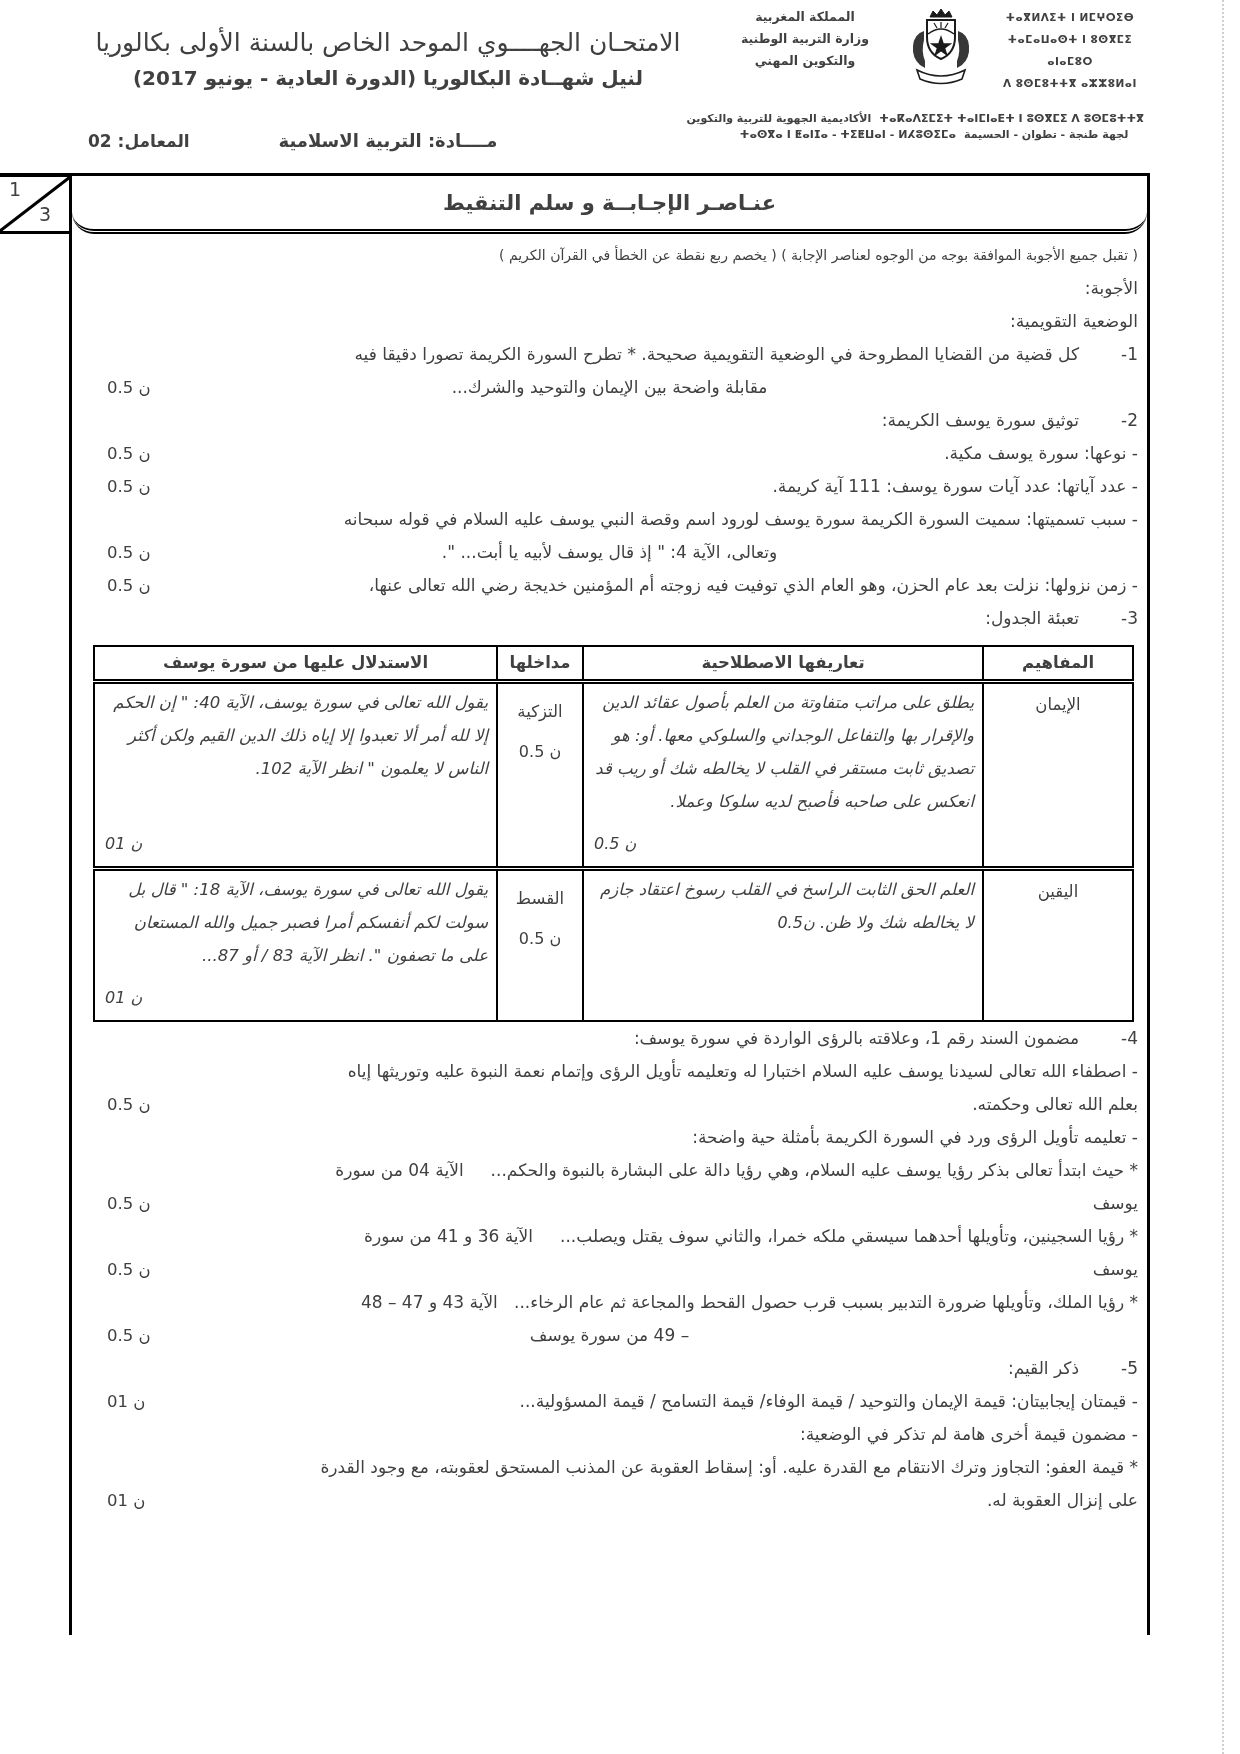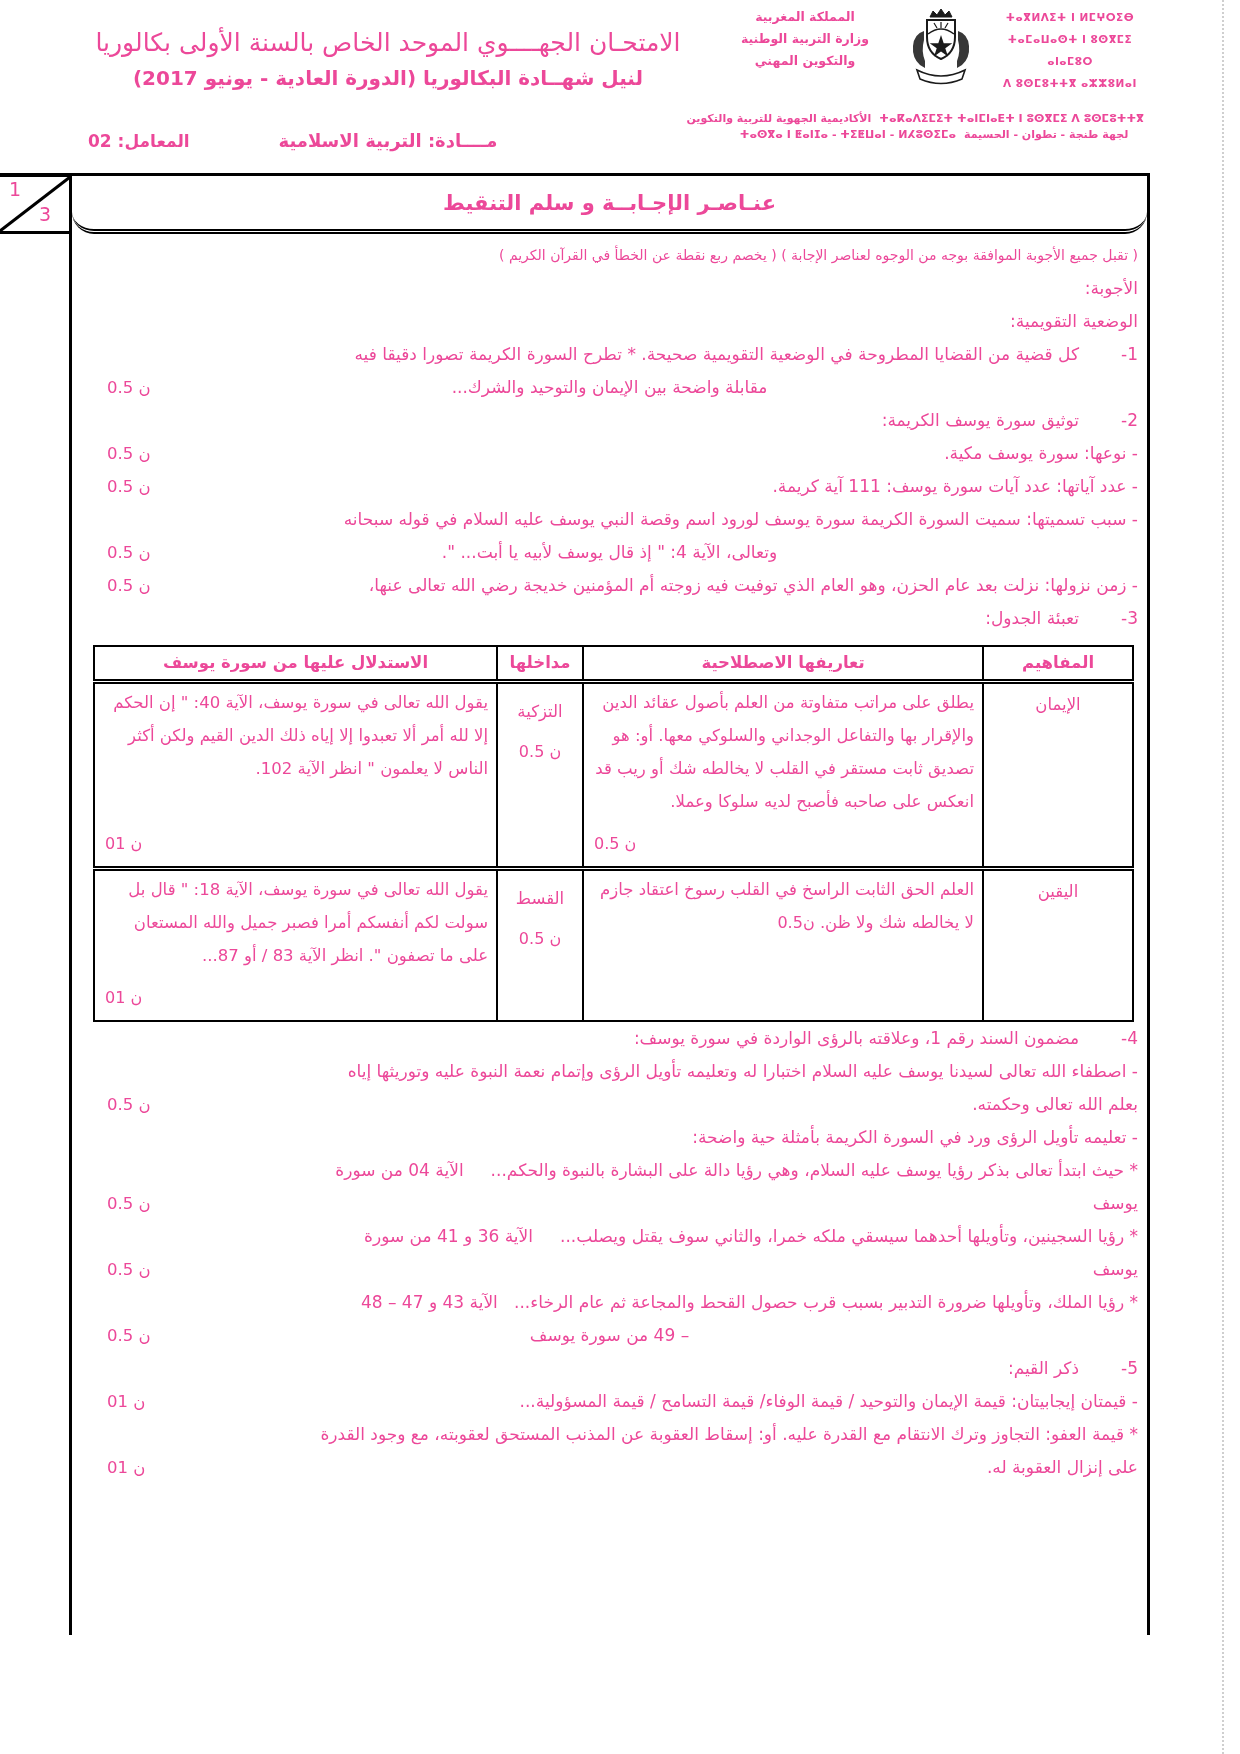--- a/index.html
+++ b/index.html
@@ -1,17 +1,17 @@
 <!DOCTYPE html>
 <html lang="ar"><head>
 <meta charset="utf-8">
 <style>
   html,body{margin:0;padding:0;background:#e8e8e8;}
   #page{position:relative;width:1240px;height:1754px;background:#ffffff;
-        font-family:"DejaVu Sans",sans-serif;color:#ec4899;overflow:hidden;margin:0 auto;}
+        font-family:"DejaVu Sans",sans-serif;color:#404040;overflow:hidden;margin:0 auto;}
   
   .fold{position:absolute;left:1222px;top:0;height:100%;width:0;border-left:2px dotted #a8a8a8;opacity:.55;}
 
   
   .title-block{position:absolute;left:58px;top:28px;width:660px;text-align:center;direction:rtl;}
   .t1{font-size:25px;font-weight:normal;line-height:1.2;}
   .t2{font-size:20px;font-weight:bold;margin-top:8px;}
   .subject-row{position:absolute;left:58px;top:130px;width:660px;direction:rtl;}
   .subj{display:block;text-align:center;font-size:18px;font-weight:bold;}
   .coeff{position:absolute;left:30px;top:1px;font-size:17px;font-weight:bold;}
@@ -46,21 +46,21 @@
   .c{text-align:center;}
 
   
   table.tbl{border-collapse:collapse;margin:10px 4px 0 12px;width:calc(100% - 16px);
             font-size:16.5px;table-layout:fixed;}
   .tbl th,.tbl td{border:2px solid #000;vertical-align:top;padding:2px 8px;line-height:33px;position:relative;}
   .tbl th{font-weight:bold;text-align:center;padding:4px 2px;line-height:24px;border-bottom:5px double #000;}
   .tbl tr.row1 td{border-bottom:5px double #000;}
   td.c-concept{text-align:center;padding-top:4px;}
   td.c-entry{text-align:center;line-height:40px;padding-top:8px;}
-  td.c-def,td.c-ev{text-align:right;padding-bottom:48px;}
+  td.c-def,td.c-ev{text-align:right;padding-bottom:48px;font-style:italic;}
   .s-abs{position:absolute;left:10px;bottom:6px;direction:ltr;font-size:16px;white-space:nowrap;}
   .s-inline{direction:ltr;unicode-bidi:embed;font-size:16px;}
 
   .after-table{}
 </style>
 </head>
 <body>
 
 <div id="page">
 
@@ -246,20 +246,23 @@
 
       <div class="item">
         <span class="num">5-</span><span>ذكر القيم:</span>
       </div>
 
       <div class="item">
         <span>- قيمتان إيجابيتان: قيمة الإيمان والتوحيد / قيمة الوفاء/ قيمة التسامح / قيمة المسؤولية...</span>
         <span class="score">01 ن</span>
       </div>
 
+      <div class="item">
+        <span>- مضمون قيمة أخرى هامة لم تذكر في الوضعية:</span>
+      </div>
 
       <div class="item">
         <div class="l">* قيمة العفو: التجاوز وترك الانتقام مع القدرة عليه. أو: إسقاط العقوبة عن المذنب المستحق لعقوبته، مع وجود القدرة</div>
         <div class="l">على إنزال العقوبة له.</div>
         <span class="score">01 ن</span>
       </div>
 
     </div>
   </div>
 

